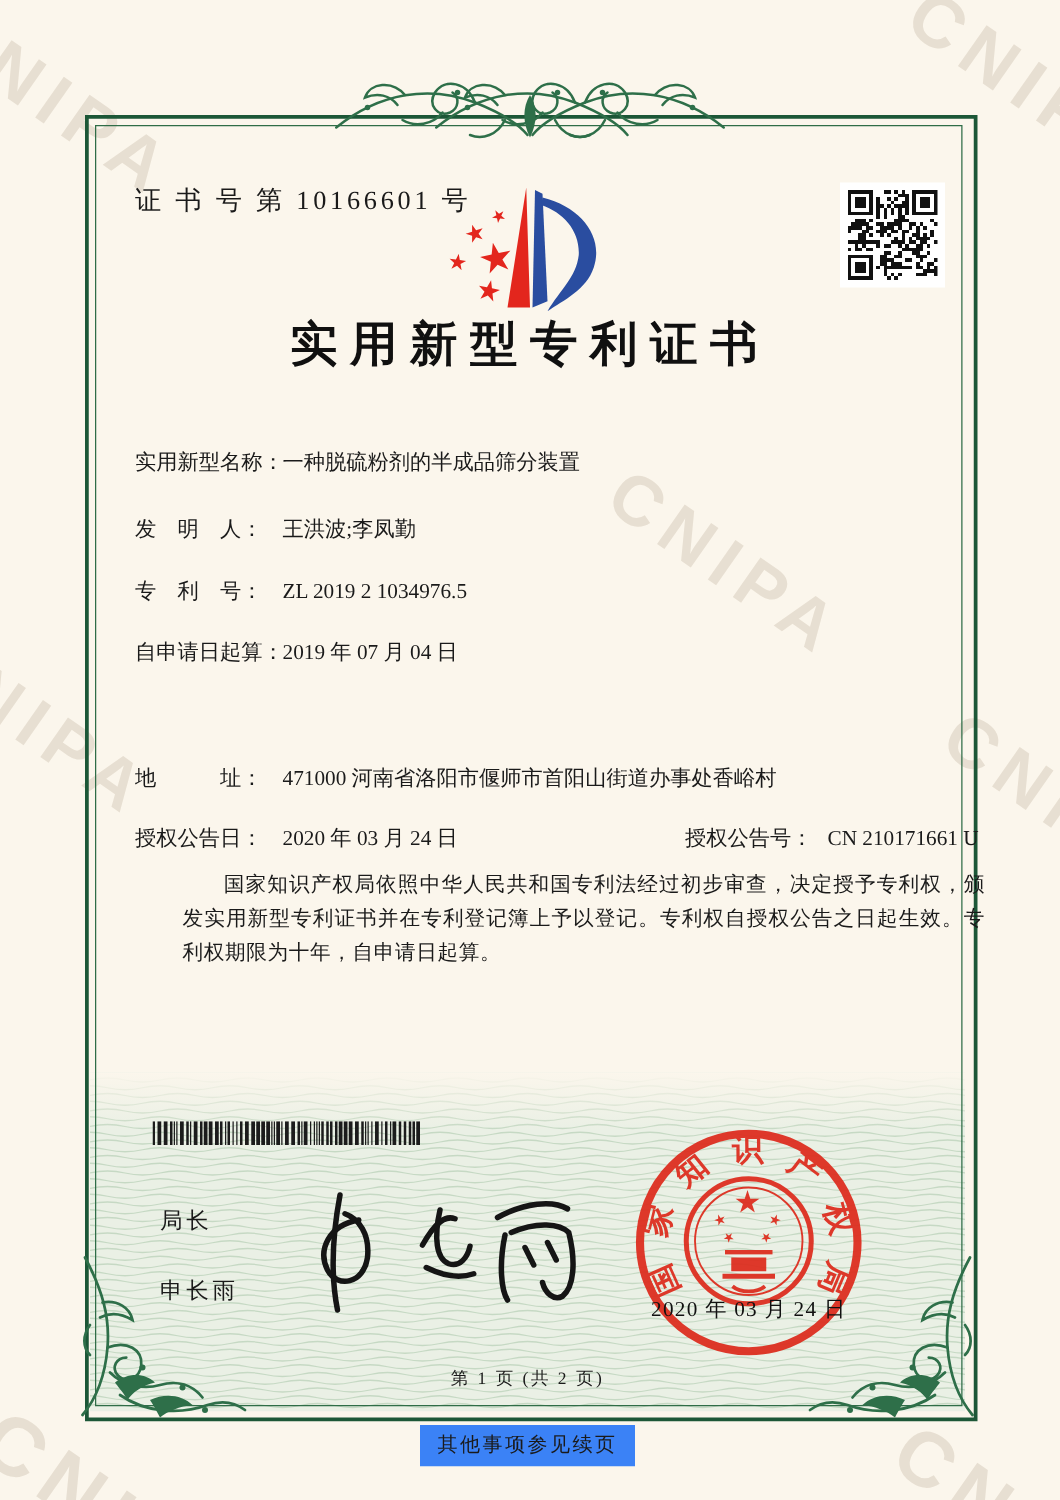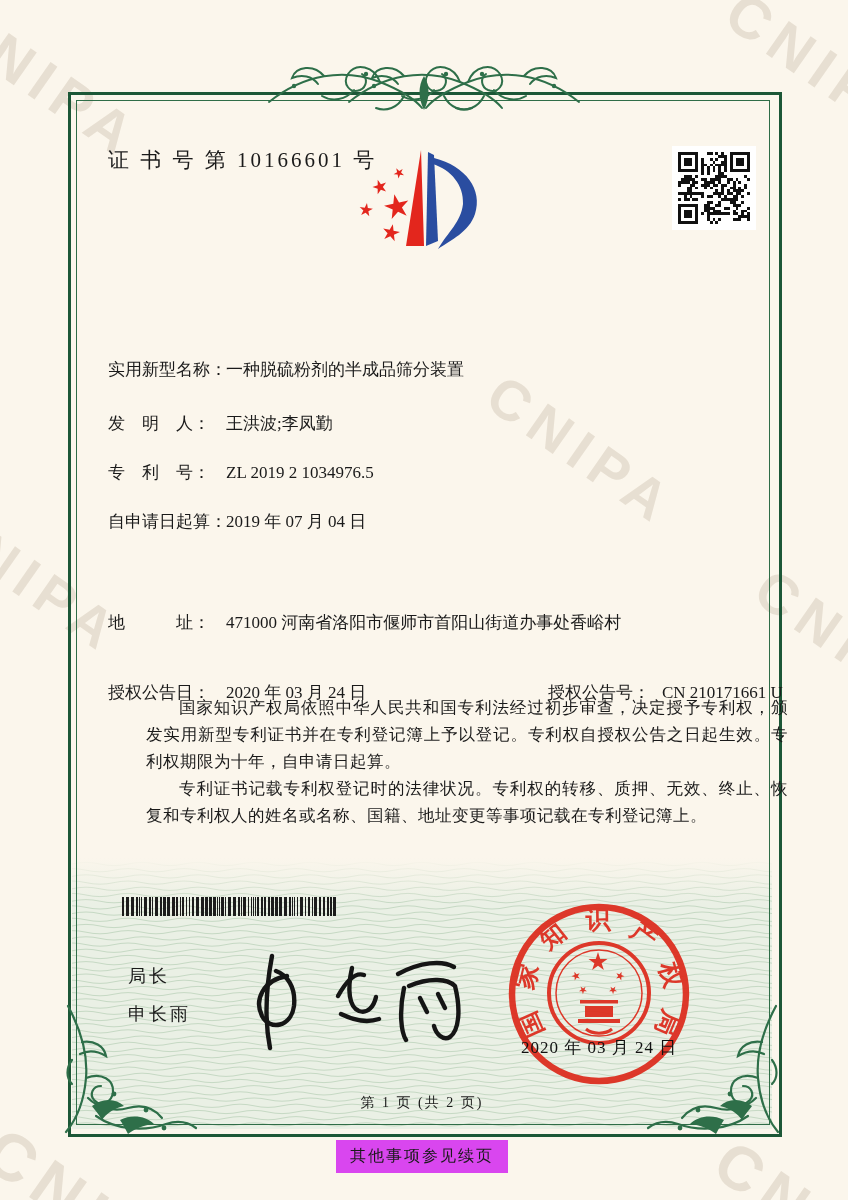--- a/index.html
+++ b/index.html
@@ -24,28 +24,28 @@
   .row{position:absolute;left:108px;width:660px;font-size:17px;z-index:4;white-space:nowrap;}
   .row .lbl{display:inline-block;width:118px;}
   .grant2{position:absolute;left:440px;top:0;}
   .grant2 .lbl2{display:inline-block;margin-right:12px;}
   .body-text{position:absolute;left:106px;top:694px;width:642px;z-index:4;margin-left:40px;}
   .body-text p{margin:0;font-size:16.5px;line-height:27px;text-align:justify;
       text-indent:2em;letter-spacing:.5px;}
   .barcode{position:absolute;left:122px;top:897px;z-index:4;}
   .sig-block{position:absolute;left:128px;top:964px;z-index:4;
       font-family:"Liberation Sans","DejaVu Sans",sans-serif;font-size:18px;letter-spacing:3px;}
-  .sig-block .name{margin-top:14px;}
+  .sig-block .name{margin-top:32px;}
   .signature{position:absolute;left:0;top:0;z-index:5;}
   .seal{position:absolute;left:506px;top:901px;z-index:5;}
   .seal-date{position:absolute;left:504px;top:1036px;width:190px;text-align:center;
       font-size:17px;color:#111;z-index:6;letter-spacing:1px;white-space:nowrap;}
   .page-no{position:absolute;left:68px;top:1094px;width:708px;text-align:center;
       font-size:14px;letter-spacing:2px;z-index:4;}
-  .footer-note{position:absolute;left:336px;top:1140px;background:#d946ef;
+  .footer-note{position:absolute;left:336px;top:1140px;background:#3b82f6;
       padding:6px 14px;font-size:16px;letter-spacing:2px;z-index:4;}
   .ornament{position:absolute;z-index:3;pointer-events:none;}
 </style>
 </head>
 <body>
 
 <div class="page">
 
   <svg width="0" height="0" style="position:absolute">
     <defs>
@@ -420,47 +420,47 @@
         <rect x="0" y="24" width="1" height="1" fill="#111"></rect>
         <rect x="1" y="24" width="1" height="1" fill="#111"></rect>
         <rect x="2" y="24" width="1" height="1" fill="#111"></rect>
         <rect x="3" y="24" width="1" height="1" fill="#111"></rect>
         <rect x="4" y="24" width="1" height="1" fill="#111"></rect>
         <rect x="5" y="24" width="1" height="1" fill="#111"></rect>
         <rect x="6" y="24" width="1" height="1" fill="#111"></rect>
       </svg>
   </div>
 
+  <div class="title">实用新型专利证书</div>
 
   <div class="row" style="top:358px">
     <span class="lbl">实用新型名称：</span><span>一种脱硫粉剂的半成品筛分装置</span>
   </div>
   <div class="row" style="top:412px">
     <span class="lbl">发　明　人：</span><span>王洪波;李凤勤</span>
   </div>
   <div class="row" style="top:461px">
     <span class="lbl">专　利　号：</span><span>ZL 2019 2 1034976.5</span>
   </div>
   <div class="row" style="top:510px">
     <span class="lbl">自申请日起算：</span><span>2019 年 07 月 04 日</span>
   </div>
   <div class="row" style="top:611px">
     <span class="lbl">地　　　址：</span><span>471000 河南省洛阳市偃师市首阳山街道办事处香峪村</span>
   </div>
 
-  <div class="row" style="top:681px">
+  <div class="row" style="top:659px">
     <span class="lbl">授权公告日：</span><span>2020 年 03 月 24 日</span>
     <span class="grant2">
       <span class="lbl2">授权公告号：</span><span>CN 210171661 U</span>
     </span>
   </div>
 
   <div class="body-text">
     <p>国家知识产权局依照中华人民共和国专利法经过初步审查，决定授予专利权，颁发实用新型专利证书并在专利登记簿上予以登记。专利权自授权公告之日起生效。专利权期限为十年，自申请日起算。</p>
-    <p>专利证书记载专利权登记时的法律状况。专利权的转移、质押、无效、终止、恢复和专利权人的姓名或名称、国籍、地址变更等事项记载在专利登记簿上。</p>
   </div>
 
   <svg class="barcode" id="barcode-svg" width="216" height="19">
       <rect x="0" y="0" width="2" height="19" fill="#1c1c1c"></rect>
       <rect x="4" y="0" width="3" height="19" fill="#1c1c1c"></rect>
       <rect x="9" y="0" width="3" height="19" fill="#1c1c1c"></rect>
       <rect x="14" y="0" width="2" height="19" fill="#1c1c1c"></rect>
       <rect x="17" y="0" width="1" height="19" fill="#1c1c1c"></rect>
       <rect x="19" y="0" width="1" height="19" fill="#1c1c1c"></rect>
       <rect x="22" y="0" width="3" height="19" fill="#1c1c1c"></rect>

